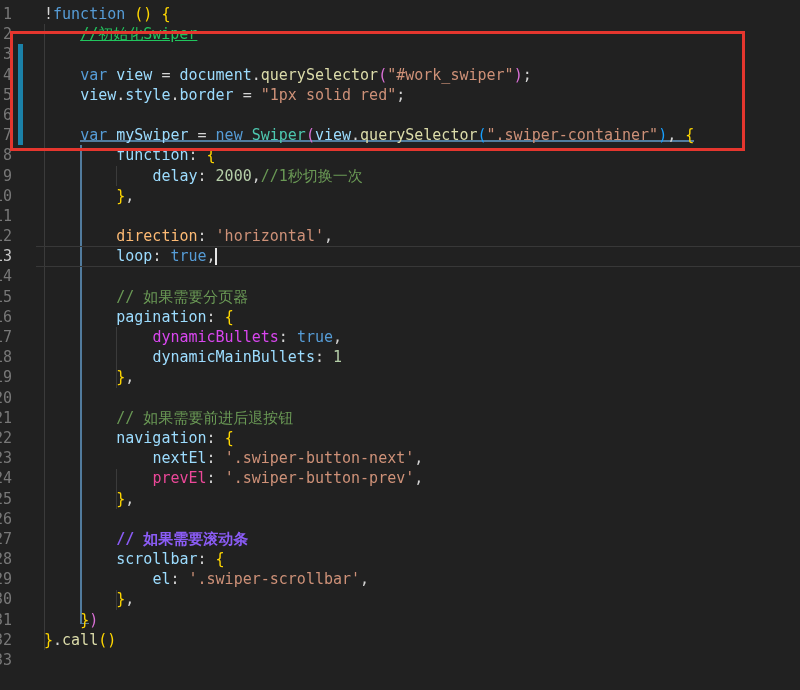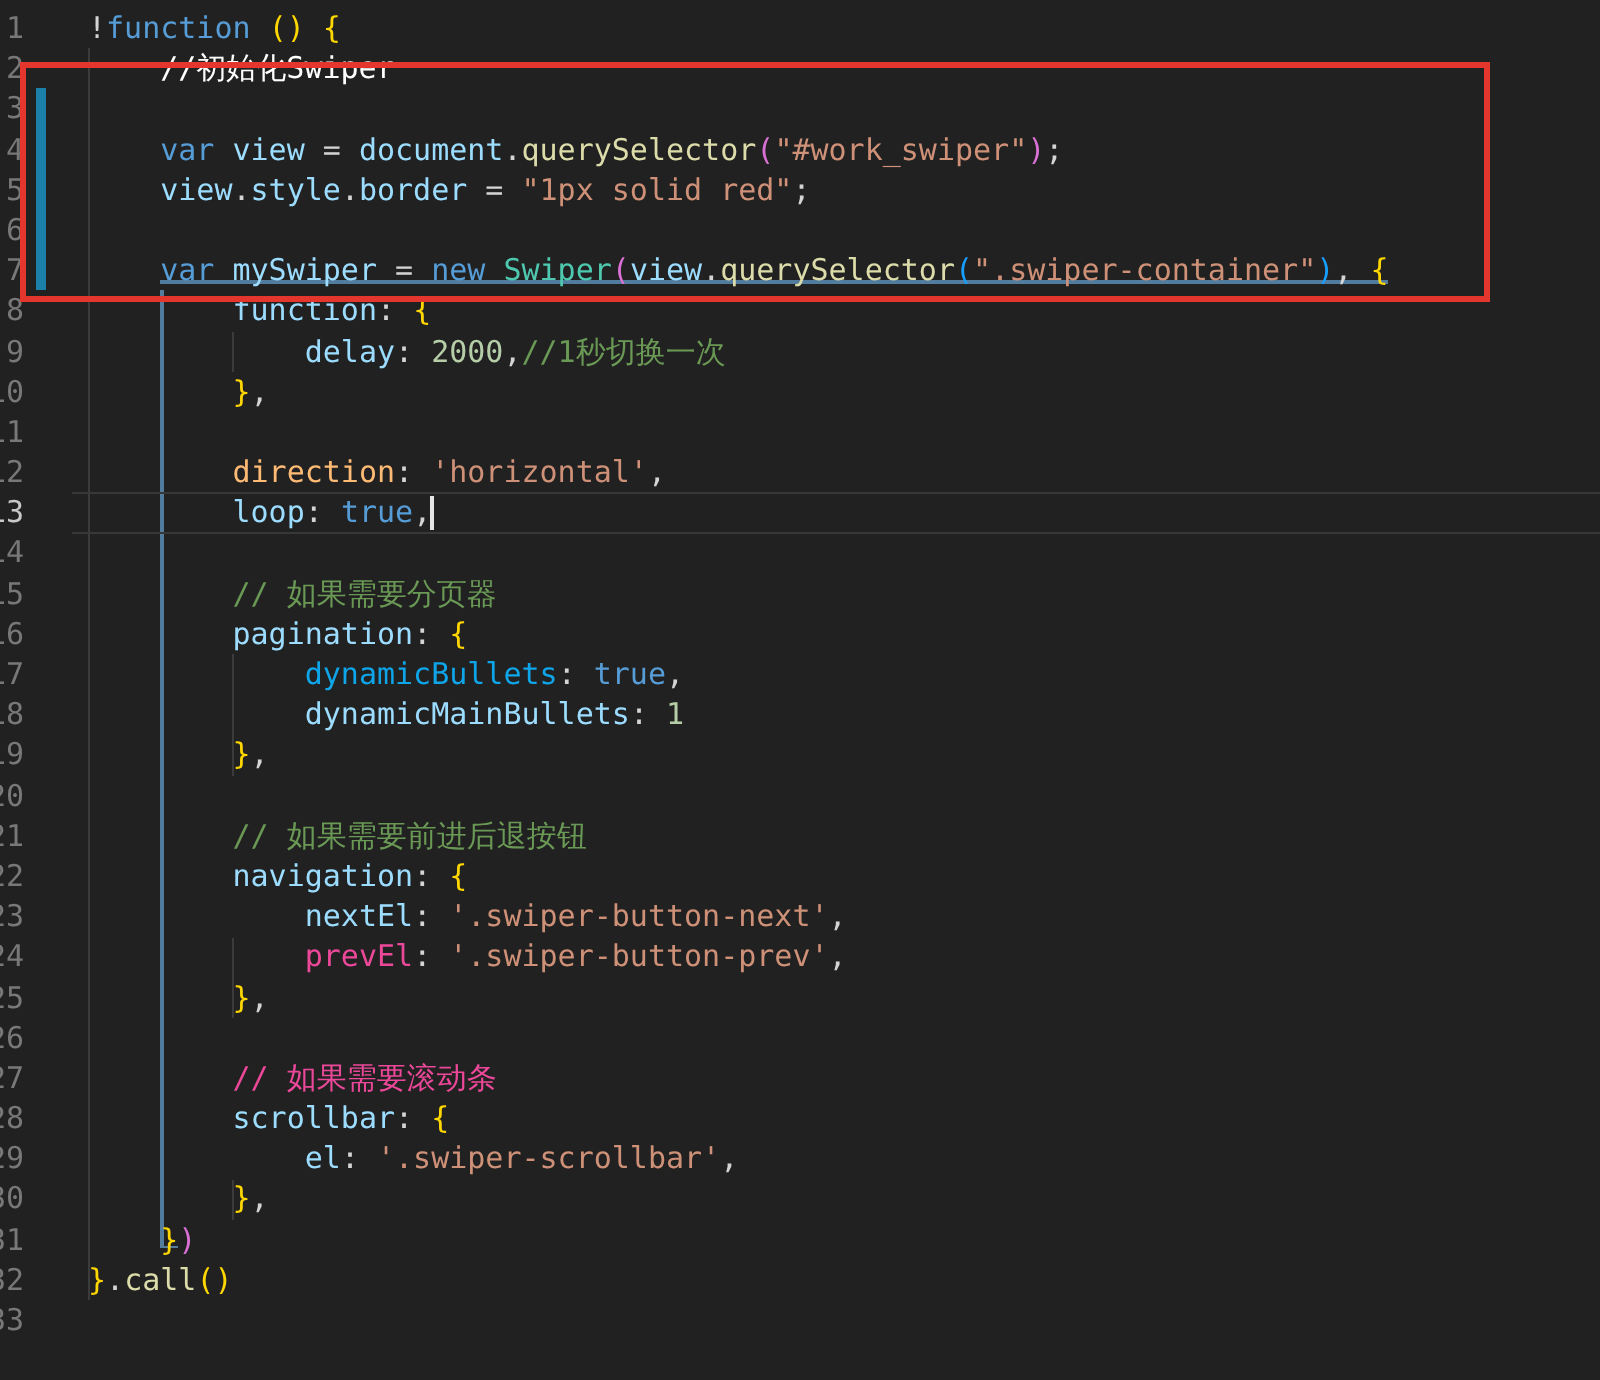--- a/index.html
+++ b/index.html
@@ -89,46 +89,46 @@
       <div class="gl">27</div>
       <div class="gl">28</div>
       <div class="gl">29</div>
       <div class="gl">30</div>
       <div class="gl">31</div>
       <div class="gl">32</div>
       <div class="gl">33</div>
     </div>
   <div id="code">
       <div class="cl"><span style="color: rgb(212, 212, 212);">!</span><span style="color: rgb(86, 156, 214);">function</span><span style="color: rgb(212, 212, 212);"> </span><span style="color: rgb(255, 215, 0);">()</span><span style="color: rgb(212, 212, 212);"> </span><span style="color: rgb(255, 215, 0);">{</span></div>
-      <div class="cl"><span style="color: rgb(212, 212, 212);">    </span><span style="color: #ffffff;">//初始化Swiper</span></div>
+      <div class="cl"><span style="color: rgb(212, 212, 212);">    </span><span style="color: #22c55e; text-decoration: underline;">//初始化Swiper</span></div>
       <div class="cl"></div>
       <div class="cl"><span style="color: rgb(212, 212, 212);">    </span><span style="color: rgb(86, 156, 214);">var</span><span style="color: rgb(212, 212, 212);"> </span><span style="color: rgb(156, 220, 254);">view</span><span style="color: rgb(212, 212, 212);"> = </span><span style="color: rgb(156, 220, 254);">document</span><span style="color: rgb(212, 212, 212);">.</span><span style="color: rgb(220, 220, 170);">querySelector</span><span style="color: rgb(218, 112, 214);">(</span><span style="color: rgb(206, 145, 120);">"#work_swiper"</span><span style="color: rgb(218, 112, 214);">)</span><span style="color: rgb(212, 212, 212);">;</span></div>
       <div class="cl"><span style="color: rgb(212, 212, 212);">    </span><span style="color: rgb(156, 220, 254);">view</span><span style="color: rgb(212, 212, 212);">.</span><span style="color: rgb(156, 220, 254);">style</span><span style="color: rgb(212, 212, 212);">.</span><span style="color: rgb(156, 220, 254);">border</span><span style="color: rgb(212, 212, 212);"> = </span><span style="color: rgb(206, 145, 120);">"1px solid red"</span><span style="color: rgb(212, 212, 212);">;</span></div>
       <div class="cl"></div>
       <div class="cl"><span style="color: rgb(212, 212, 212);">    </span><span style="color: rgb(86, 156, 214);">var</span><span style="color: rgb(212, 212, 212);"> </span><span style="color: rgb(156, 220, 254);">mySwiper</span><span style="color: rgb(212, 212, 212);"> = </span><span style="color: rgb(86, 156, 214);">new</span><span style="color: rgb(212, 212, 212);"> </span><span style="color: rgb(78, 201, 176);">Swiper</span><span style="color: rgb(218, 112, 214);">(</span><span style="color: rgb(156, 220, 254);">view</span><span style="color: rgb(212, 212, 212);">.</span><span style="color: rgb(220, 220, 170);">querySelector</span><span style="color: rgb(23, 159, 255);">(</span><span style="color: rgb(206, 145, 120);">".swiper-container"</span><span style="color: rgb(23, 159, 255);">)</span><span style="color: rgb(212, 212, 212);">, </span><span style="color: rgb(255, 215, 0);">{</span></div>
       <div class="cl"><span style="color: rgb(212, 212, 212);">        </span><span style="color: rgb(156, 220, 254);">function</span><span style="color: rgb(212, 212, 212);">: </span><span style="color: rgb(255, 215, 0);">{</span></div>
       <div class="cl"><span style="color: rgb(212, 212, 212);">            </span><span style="color: rgb(156, 220, 254);">delay</span><span style="color: rgb(212, 212, 212);">: </span><span style="color: rgb(181, 206, 168);">2000</span><span style="color: rgb(212, 212, 212);">,</span><span style="color: rgb(106, 153, 85);">//1秒切换一次</span></div>
       <div class="cl"><span style="color: rgb(212, 212, 212);">        </span><span style="color: rgb(255, 215, 0);">}</span><span style="color: rgb(212, 212, 212);">,</span></div>
       <div class="cl"></div>
       <div class="cl"><span style="color: rgb(212, 212, 212);">        </span><span style="color: #fdba74;">direction</span><span style="color: rgb(212, 212, 212);">: </span><span style="color: rgb(206, 145, 120);">'horizontal'</span><span style="color: rgb(212, 212, 212);">,</span></div>
       <div class="cl"><span style="color: rgb(212, 212, 212);">        </span><span style="color: rgb(156, 220, 254);">loop</span><span style="color: rgb(212, 212, 212);">: </span><span style="color: rgb(86, 156, 214);">true</span><span style="color: rgb(212, 212, 212);">,</span></div>
       <div class="cl"></div>
       <div class="cl"><span style="color: rgb(212, 212, 212);">        </span><span style="color: rgb(106, 153, 85);">// 如果需要分页器</span></div>
       <div class="cl"><span style="color: rgb(212, 212, 212);">        </span><span style="color: rgb(156, 220, 254);">pagination</span><span style="color: rgb(212, 212, 212);">: </span><span style="color: rgb(255, 215, 0);">{</span></div>
-      <div class="cl"><span style="color: rgb(212, 212, 212);">            </span><span style="color: #0ea5e9;">dynamicBullets</span><span style="color: rgb(212, 212, 212);">: </span><span style="color: rgb(86, 156, 214);">true</span><span style="color: rgb(212, 212, 212);">,</span></div>
+      <div class="cl"><span style="color: rgb(212, 212, 212);">            </span><span style="color: #d946ef;">dynamicBullets</span><span style="color: rgb(212, 212, 212);">: </span><span style="color: rgb(86, 156, 214);">true</span><span style="color: rgb(212, 212, 212);">,</span></div>
       <div class="cl"><span style="color: rgb(212, 212, 212);">            </span><span style="color: rgb(156, 220, 254);">dynamicMainBullets</span><span style="color: rgb(212, 212, 212);">: </span><span style="color: rgb(181, 206, 168);">1</span></div>
       <div class="cl"><span style="color: rgb(212, 212, 212);">        </span><span style="color: rgb(255, 215, 0);">}</span><span style="color: rgb(212, 212, 212);">,</span></div>
       <div class="cl"></div>
       <div class="cl"><span style="color: rgb(212, 212, 212);">        </span><span style="color: rgb(106, 153, 85);">// 如果需要前进后退按钮</span></div>
       <div class="cl"><span style="color: rgb(212, 212, 212);">        </span><span style="color: rgb(156, 220, 254);">navigation</span><span style="color: rgb(212, 212, 212);">: </span><span style="color: rgb(255, 215, 0);">{</span></div>
       <div class="cl"><span style="color: rgb(212, 212, 212);">            </span><span style="color: rgb(156, 220, 254);">nextEl</span><span style="color: rgb(212, 212, 212);">: </span><span style="color: rgb(206, 145, 120);">'.swiper-button-next'</span><span style="color: rgb(212, 212, 212);">,</span></div>
       <div class="cl"><span style="color: rgb(212, 212, 212);">            </span><span style="color: #ec4899;">prevEl</span><span style="color: rgb(212, 212, 212);">: </span><span style="color: rgb(206, 145, 120);">'.swiper-button-prev'</span><span style="color: rgb(212, 212, 212);">,</span></div>
       <div class="cl"><span style="color: rgb(212, 212, 212);">        </span><span style="color: rgb(255, 215, 0);">}</span><span style="color: rgb(212, 212, 212);">,</span></div>
       <div class="cl"></div>
-      <div class="cl"><span style="color: rgb(212, 212, 212);">        </span><span style="color: #ec4899;">// 如果需要滚动条</span></div>
+      <div class="cl"><span style="color: rgb(212, 212, 212);">        </span><span style="color: #8b5cf6; font-weight: bold;">// 如果需要滚动条</span></div>
       <div class="cl"><span style="color: rgb(212, 212, 212);">        </span><span style="color: rgb(156, 220, 254);">scrollbar</span><span style="color: rgb(212, 212, 212);">: </span><span style="color: rgb(255, 215, 0);">{</span></div>
       <div class="cl"><span style="color: rgb(212, 212, 212);">            </span><span style="color: rgb(156, 220, 254);">el</span><span style="color: rgb(212, 212, 212);">: </span><span style="color: rgb(206, 145, 120);">'.swiper-scrollbar'</span><span style="color: rgb(212, 212, 212);">,</span></div>
       <div class="cl"><span style="color: rgb(212, 212, 212);">        </span><span style="color: rgb(255, 215, 0);">}</span><span style="color: rgb(212, 212, 212);">,</span></div>
       <div class="cl"><span style="color: rgb(212, 212, 212);">    </span><span style="color: rgb(255, 215, 0);">}</span><span style="color: rgb(218, 112, 214);">)</span></div>
       <div class="cl"><span style="color: rgb(255, 215, 0);">}</span><span style="color: rgb(212, 212, 212);">.</span><span style="color: rgb(220, 220, 170);">call</span><span style="color: rgb(255, 215, 0);">()</span></div>
     </div>
   <div id="cursor"></div>
   <div id="redbox"></div>
 </div>
 

